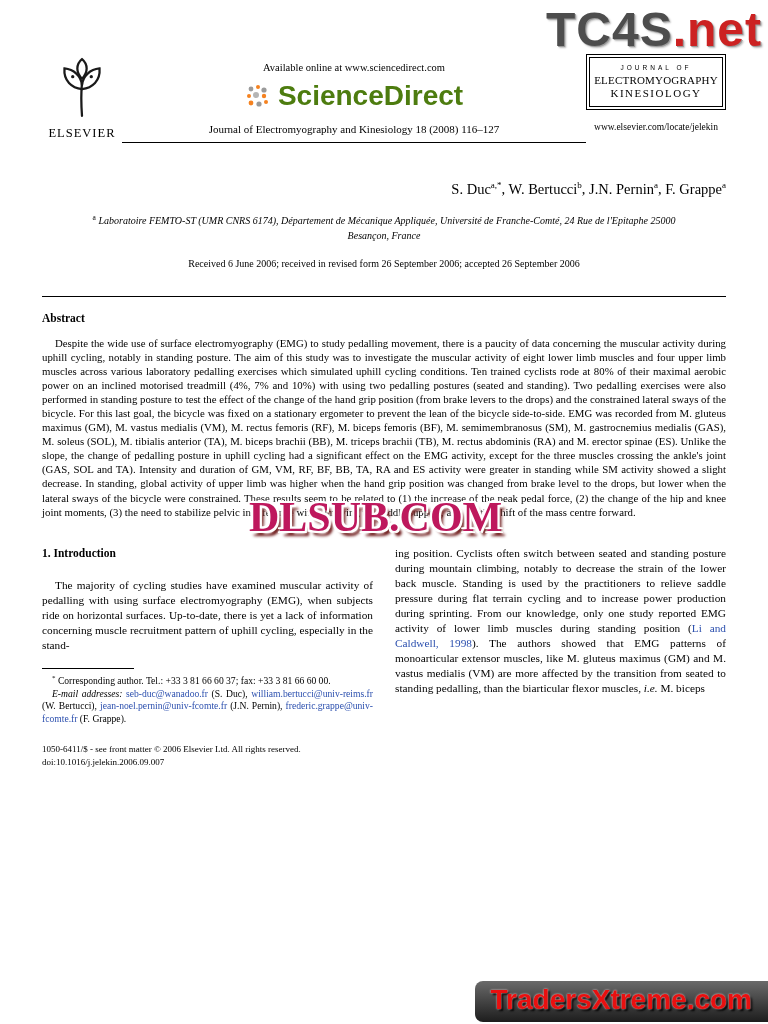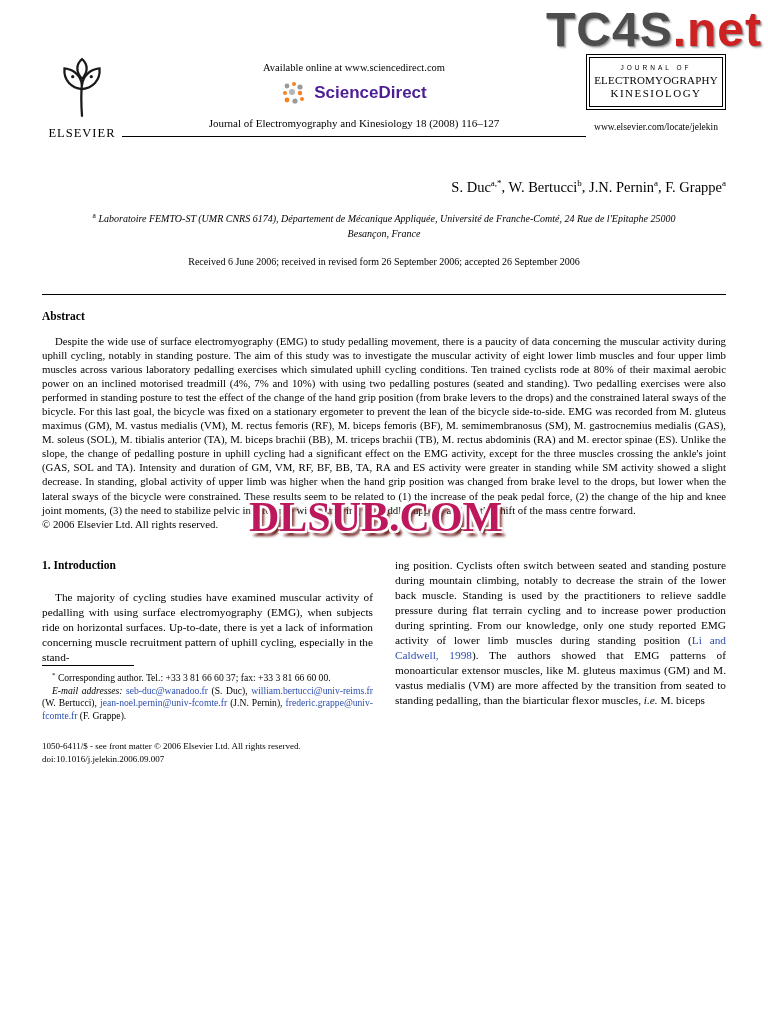--- a/index.html
+++ b/index.html
@@ -10,21 +10,21 @@
   }
   .page { position:relative; width:768px; height:1024px; padding:54px 42px 0; }
 
   
   .header { display:flex; align-items:flex-start; }
   .elsevier { width:80px; text-align:center; }
   .els-label { font-size:12.5px; letter-spacing:1px; margin-top:2px; }
   .hcenter { flex:1; text-align:center; padding-top:8px; }
   .avail { font-size:10.5px; }
   .sd-logo { margin-top:7px; display:flex; justify-content:center; align-items:center; gap:7px; }
-  .sd-text { font-family:"Liberation Sans", sans-serif; font-weight:bold; font-size:17px; color:#4c1d95; }
+  .sd-text { font-family:"Liberation Sans", sans-serif; font-weight:bold; font-size:28px; color:#4d7c0f; }
   .journal-line { font-size:11px; margin-top:11px; }
   .hrule { border-top:1px solid #000; margin-top:7px; }
   .hright { width:140px; text-align:center; }
   .logo-box { border:1.5px solid #000; outline:1px solid #000; outline-offset:-4px; padding:9px 3px 10px; }
   .lb1 { font-size:6.5px; letter-spacing:3px; font-family:"Liberation Sans", sans-serif; }
   .lb2 { font-size:11px; margin-top:3px; letter-spacing:0.2px; }
   .lb3 { font-size:11px; letter-spacing:1.5px; margin-top:1px; }
   .locate { font-size:9.5px; margin-top:12px; }
 
   
@@ -45,21 +45,21 @@
   .keywords .kw-label { font-style:italic; }
 
   
   .columns { display:flex; gap:22px; margin-top:27px; }
   .col { flex:1; font-size:11.3px; line-height:1.33; text-align:justify; }
   .sec-head { font-size:11.5px; font-weight:bold; }
   .intro-p { margin-top:17px; text-indent:13px; }
   .link { color:var(--link, #2b4fae); }
   .it { font-style:italic; }
 
-  .footnote { font-size:9.6px; line-height:1.32; text-align:justify; }
+  .footnote { margin-top:15px; font-size:9.6px; line-height:1.32; text-align:justify; }
   .fn-rule { width:92px; border-top:1px solid #000; margin-bottom:5px; }
   .fn-line1 { text-indent:10px; }
   .fn-line1 sup { font-size:7px; }
   .fn-emails { text-indent:10px; }
 
   .footer-meta { margin-top:17px; font-size:9px; line-height:1.45; text-align:left; }
 
   
   .wm-top { position:absolute; top:2px; right:6px; font-family:"Liberation Sans", sans-serif;
     font-weight:bold; font-size:48px; letter-spacing:1px; color:var(--wm-gray, #4d4d4d);
@@ -133,21 +133,20 @@
     <div class="affil"><sup>a</sup> <span>Laboratoire FEMTO-ST (UMR CNRS 6174), Département de Mécanique Appliquée, Université de Franche-Comté, 24 Rue de l'Epitaphe 25000 Besançon, France</span></div>
   </div>
 
   <div class="received">Received 6 June 2006; received in revised form 26 September 2006; accepted 26 September 2006</div>
 
   <hr class="abstract-rule">
 
   <section>
     <h2 class="abs-head">Abstract</h2>
     <p class="abs-text">Despite the wide use of surface electromyography (EMG) to study pedalling movement, there is a paucity of data concerning the muscular activity during uphill cycling, notably in standing posture. The aim of this study was to investigate the muscular activity of eight lower limb muscles and four upper limb muscles across various laboratory pedalling exercises which simulated uphill cycling conditions. Ten trained cyclists rode at 80% of their maximal aerobic power on an inclined motorised treadmill (4%, 7% and 10%) with using two pedalling postures (seated and standing). Two pedalling exercises were also performed in standing posture to test the effect of the change of the hand grip position (from brake levers to the drops) and the constrained lateral sways of the bicycle. For this last goal, the bicycle was fixed on a stationary ergometer to prevent the lean of the bicycle side-to-side. EMG was recorded from M. gluteus maximus (GM), M. vastus medialis (VM), M. rectus femoris (RF), M. biceps femoris (BF), M. semimembranosus (SM), M. gastrocnemius medialis (GAS), M. soleus (SOL), M. tibialis anterior (TA), M. biceps brachii (BB), M. triceps brachii (TB), M. rectus abdominis (RA) and M. erector spinae (ES). Unlike the slope, the change of pedalling posture in uphill cycling had a significant effect on the EMG activity, except for the three muscles crossing the ankle's joint (GAS, SOL and TA). Intensity and duration of GM, VM, RF, BF, BB, TA, RA and ES activity were greater in standing while SM activity showed a slight decrease. In standing, global activity of upper limb was higher when the hand grip position was changed from brake level to the drops, but lower when the lateral sways of the bicycle were constrained. These results seem to be related to (1) the increase of the peak pedal force, (2) the change of the hip and knee joint moments, (3) the need to stabilize pelvic in reference with removing the saddle support, and (4) the shift of the mass centre forward.</p>
-    <p class="copyright">© 2006 Elsevier Ltd. All rights reserved.</p>
   </section>
 
   <div class="columns">
     <div class="col">
       <h3 class="sec-head">1. Introduction</h3>
       <p class="intro-p">The majority of cycling studies have examined muscular activity of pedalling with using surface electromyography (EMG), when subjects ride on horizontal surfaces. Up-to-date, there is yet a lack of information concerning muscle recruitment pattern of uphill cycling, especially in the stand-</p>
 
       <div class="footnote">
         <div class="fn-rule"></div>
         <p class="fn-line1"><sup>*</sup><span> Corresponding author. Tel.: +33 3 81 66 60 37; fax: +33 3 81 66 60 00.</span></p>
@@ -160,14 +159,15 @@
       </div>
     </div>
 
     <div class="col">
       <p><span>ing position. Cyclists often switch between seated and standing posture during mountain climbing, notably to decrease the strain of the lower back muscle. Standing is used by the practitioners to relieve saddle pressure during flat terrain cycling and to increase power production during sprinting. From our knowledge, only one study reported EMG activity of lower limb muscles during standing position (</span><span class="link">Li and Caldwell, 1998</span><span>). The authors showed that EMG patterns of monoarticular extensor muscles, like M. gluteus maximus (GM) and M. vastus medialis (VM) are more affected by the transition from seated to standing pedalling, than the biarticular flexor muscles, </span><span class="it">i.e.</span><span> M. biceps</span></p>
     </div>
   </div>
 
   <div class="wm-mid">DLSUB.COM</div>
 
+  <div class="wm-bottom">TradersXtreme.com</div>
 
 </div>
 
 </body></html>

